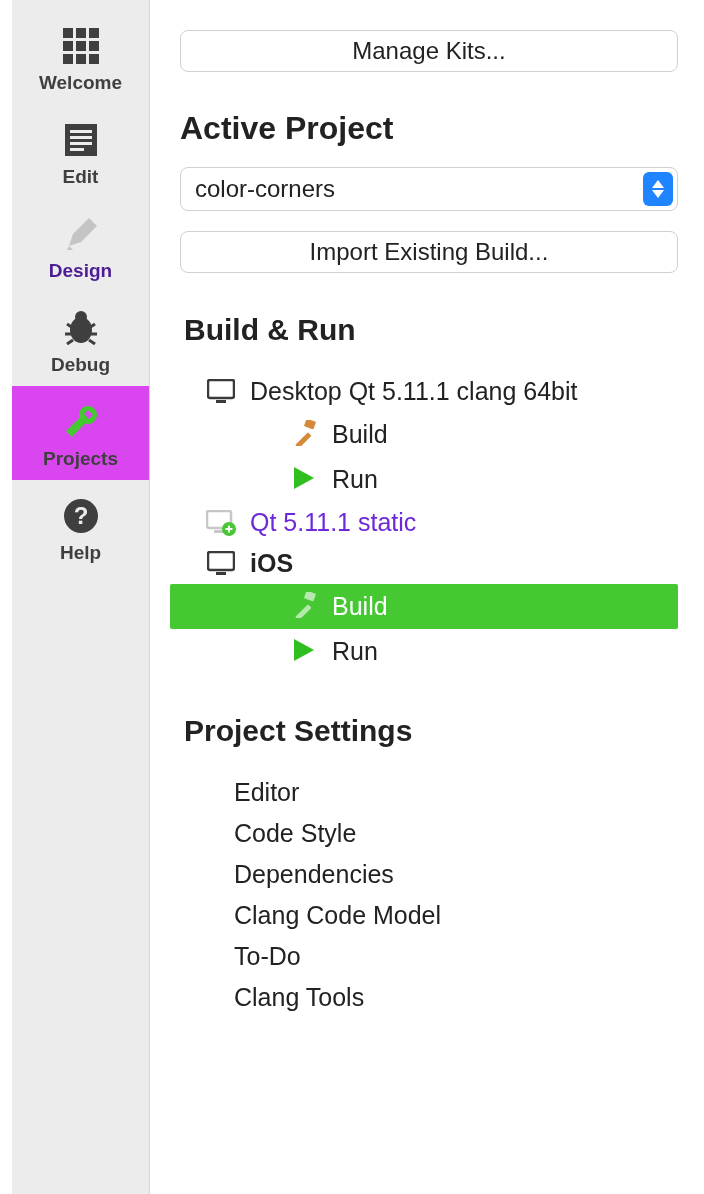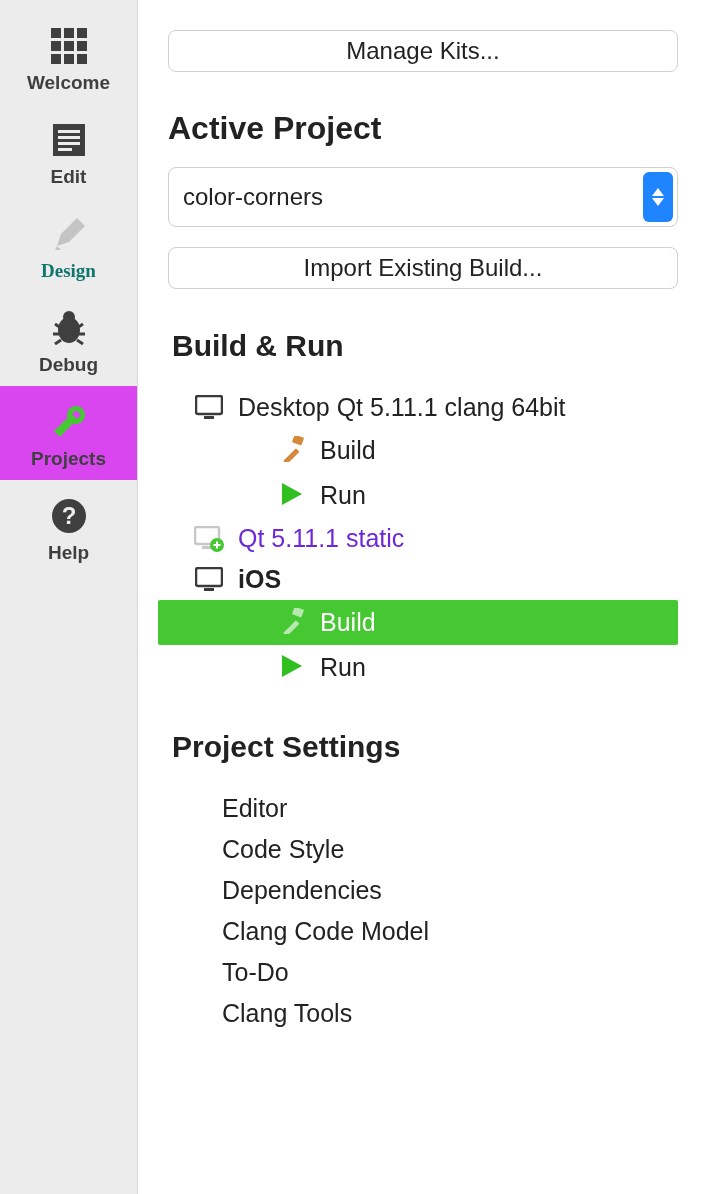--- a/index.html
+++ b/index.html
@@ -16,20 +16,21 @@
 
   
   .sidebar {
     width: 138px;
     background: #ececec;
     border-right: 1px solid #d7d7d7;
     display: flex;
     flex-direction: column;
     align-items: stretch;
     padding-top: 10px;
+    margin-left: 12px;
   }
   .side-item {
     display: flex;
     flex-direction: column;
     align-items: center;
     padding: 14px 0 10px;
     cursor: pointer;
   }
   .side-item.active {
     background: #d946ef;
@@ -40,21 +41,21 @@
     display: flex;
     align-items: center;
     justify-content: center;
   }
   .side-label {
     font-size: 19px;
     font-weight: 600;
     margin-top: 4px;
     color: #3f3f3f;
   }
-  .side-label.dim { color: #0f766e; font-family: Liberation Serif, serif; }
+  .side-label.dim { color: #4c1d95; }
 
   
   .main {
     flex: 1;
     padding: 30px 26px 0 30px;
   }
   .btn {
     width: 100%;
     height: 42px;
     border: 1px solid #d0d0d0;
@@ -74,21 +75,21 @@
   }
   .h2 {
     font-size: 30px;
     font-weight: 700;
     margin: 40px 0 24px 4px;
   }
 
   .select-wrap {
     position: relative;
     width: 100%;
-    height: 60px;
+    height: 44px;
     border: 1px solid #d0d0d0;
     border-radius: 8px;
     background: #fff;
     display: flex;
     align-items: center;
     padding: 8px 14px;
     font-size: 24px;
     cursor: pointer;
     margin-bottom: 20px;
   }

